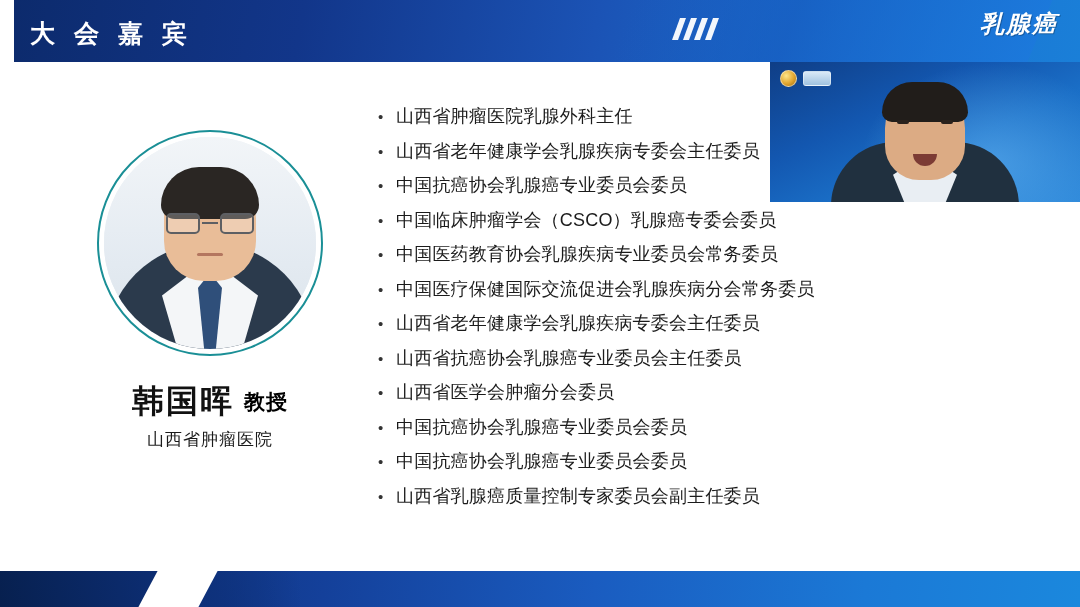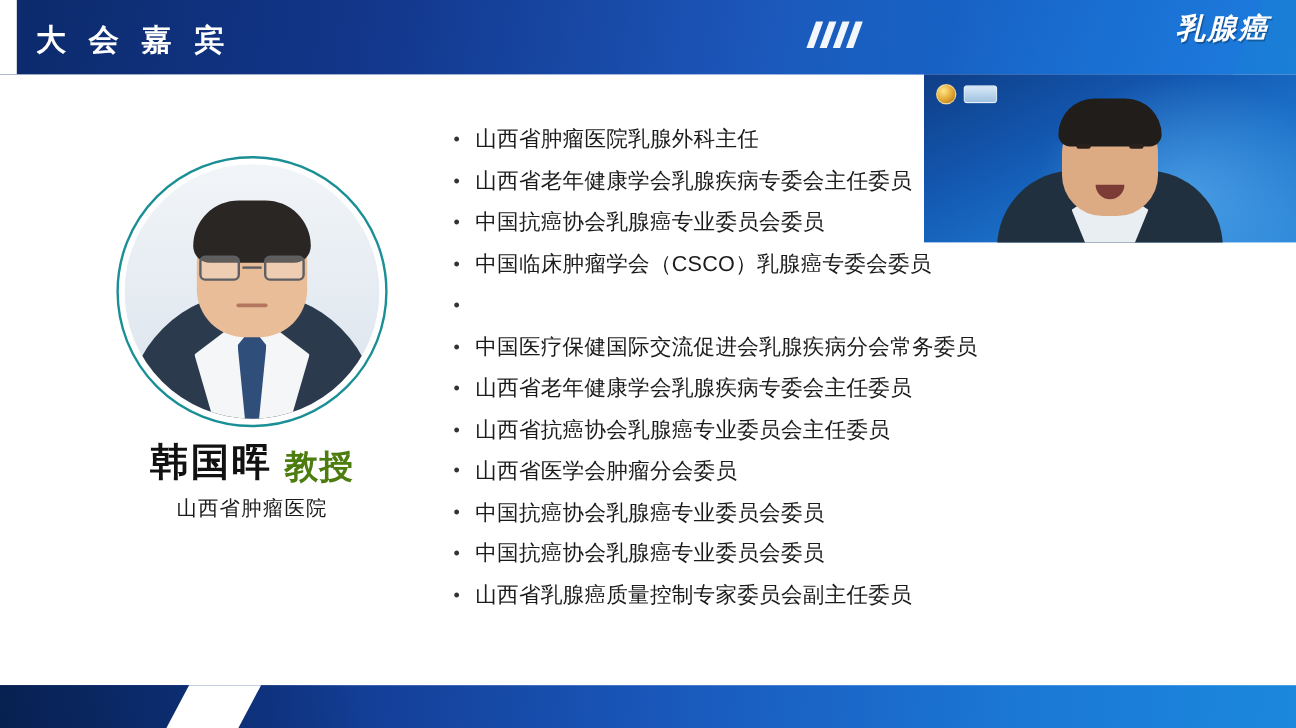--- a/index.html
+++ b/index.html
@@ -238,36 +238,36 @@
     top: 116px;
     left: 50%;
     transform: translateX(-50%);
     width: 26px;
     height: 3px;
     border-radius: 3px;
     background: #b4765f;
   }
 
   .name-row {
-    margin-top: 8px;
+    margin-top: 24px;
     display: flex;
-    align-items: flex-end;
+    align-items: center;
     justify-content: center;
     gap: 10px;
   }
   .name {
     font-size: 32px;
     font-weight: bold;
     color: #111111;
     letter-spacing: 2px;
   }
   .name-title {
-    font-size: 28px;
+    font-size: 21px;
     font-weight: bold;
-    color: #4d7c0f;
+    color: #000000;
     letter-spacing: 1px;
   }
   .affiliation {
     margin-top: 4px;
     font-size: 17px;
     color: #1a1a1a;
     letter-spacing: 1px;
   }
 
   
@@ -463,20 +463,21 @@
     <div class="bio-item">
       <div class="bio-bullet">•</div>
       <div class="bio-text">中国抗癌协会乳腺癌专业委员会委员</div>
     </div>
     <div class="bio-item">
       <div class="bio-bullet">•</div>
       <div class="bio-text">中国临床肿瘤学会（CSCO）乳腺癌专委会委员</div>
     </div>
     <div class="bio-item">
       <div class="bio-bullet">•</div>
+      <div class="bio-text">中国医药教育协会乳腺疾病专业委员会常务委员</div>
     </div>
     <div class="bio-item">
       <div class="bio-bullet">•</div>
       <div class="bio-text">中国医疗保健国际交流促进会乳腺疾病分会常务委员</div>
     </div>
     <div class="bio-item">
       <div class="bio-bullet">•</div>
       <div class="bio-text">山西省老年健康学会乳腺疾病专委会主任委员</div>
     </div>
     <div class="bio-item">

